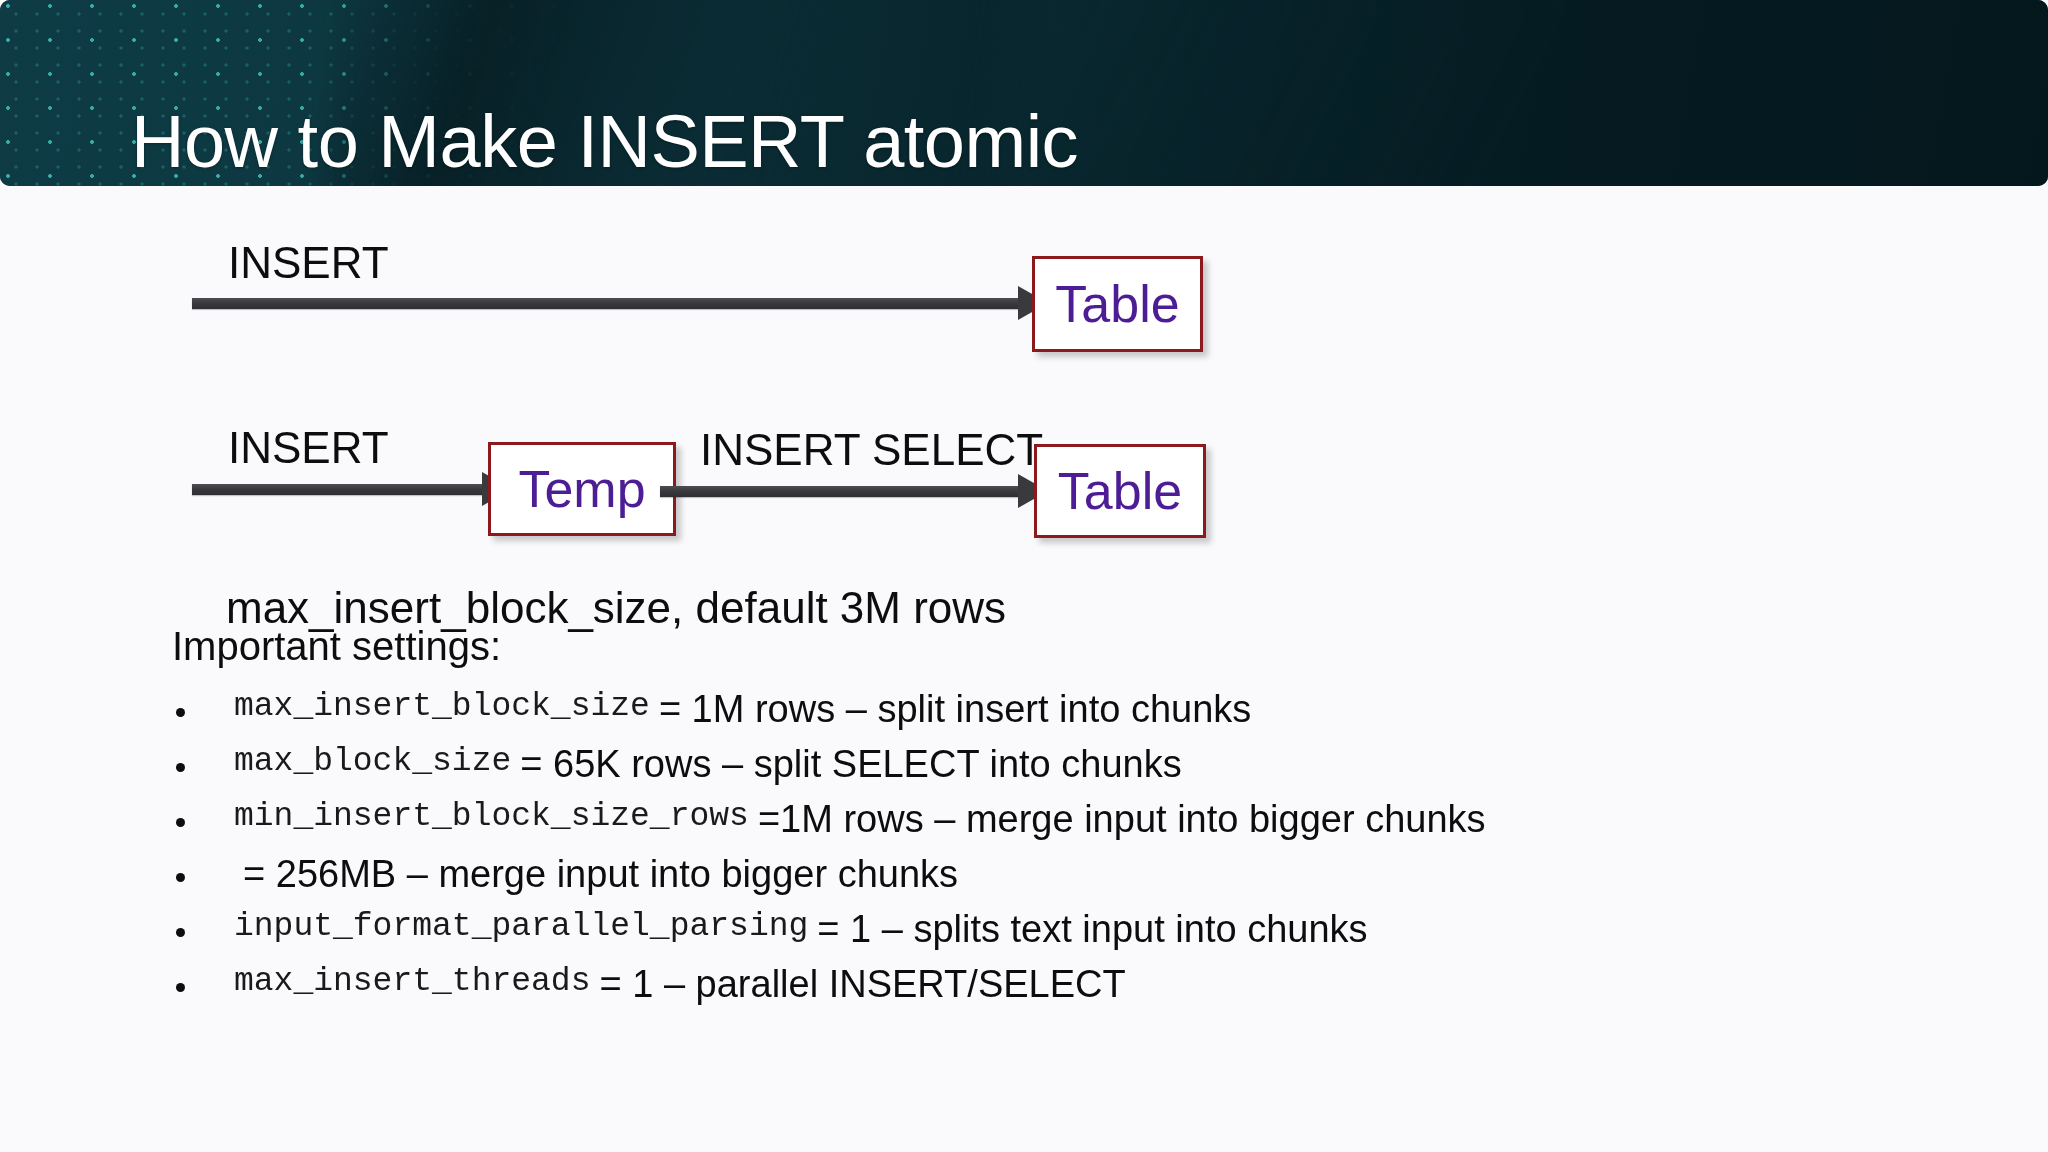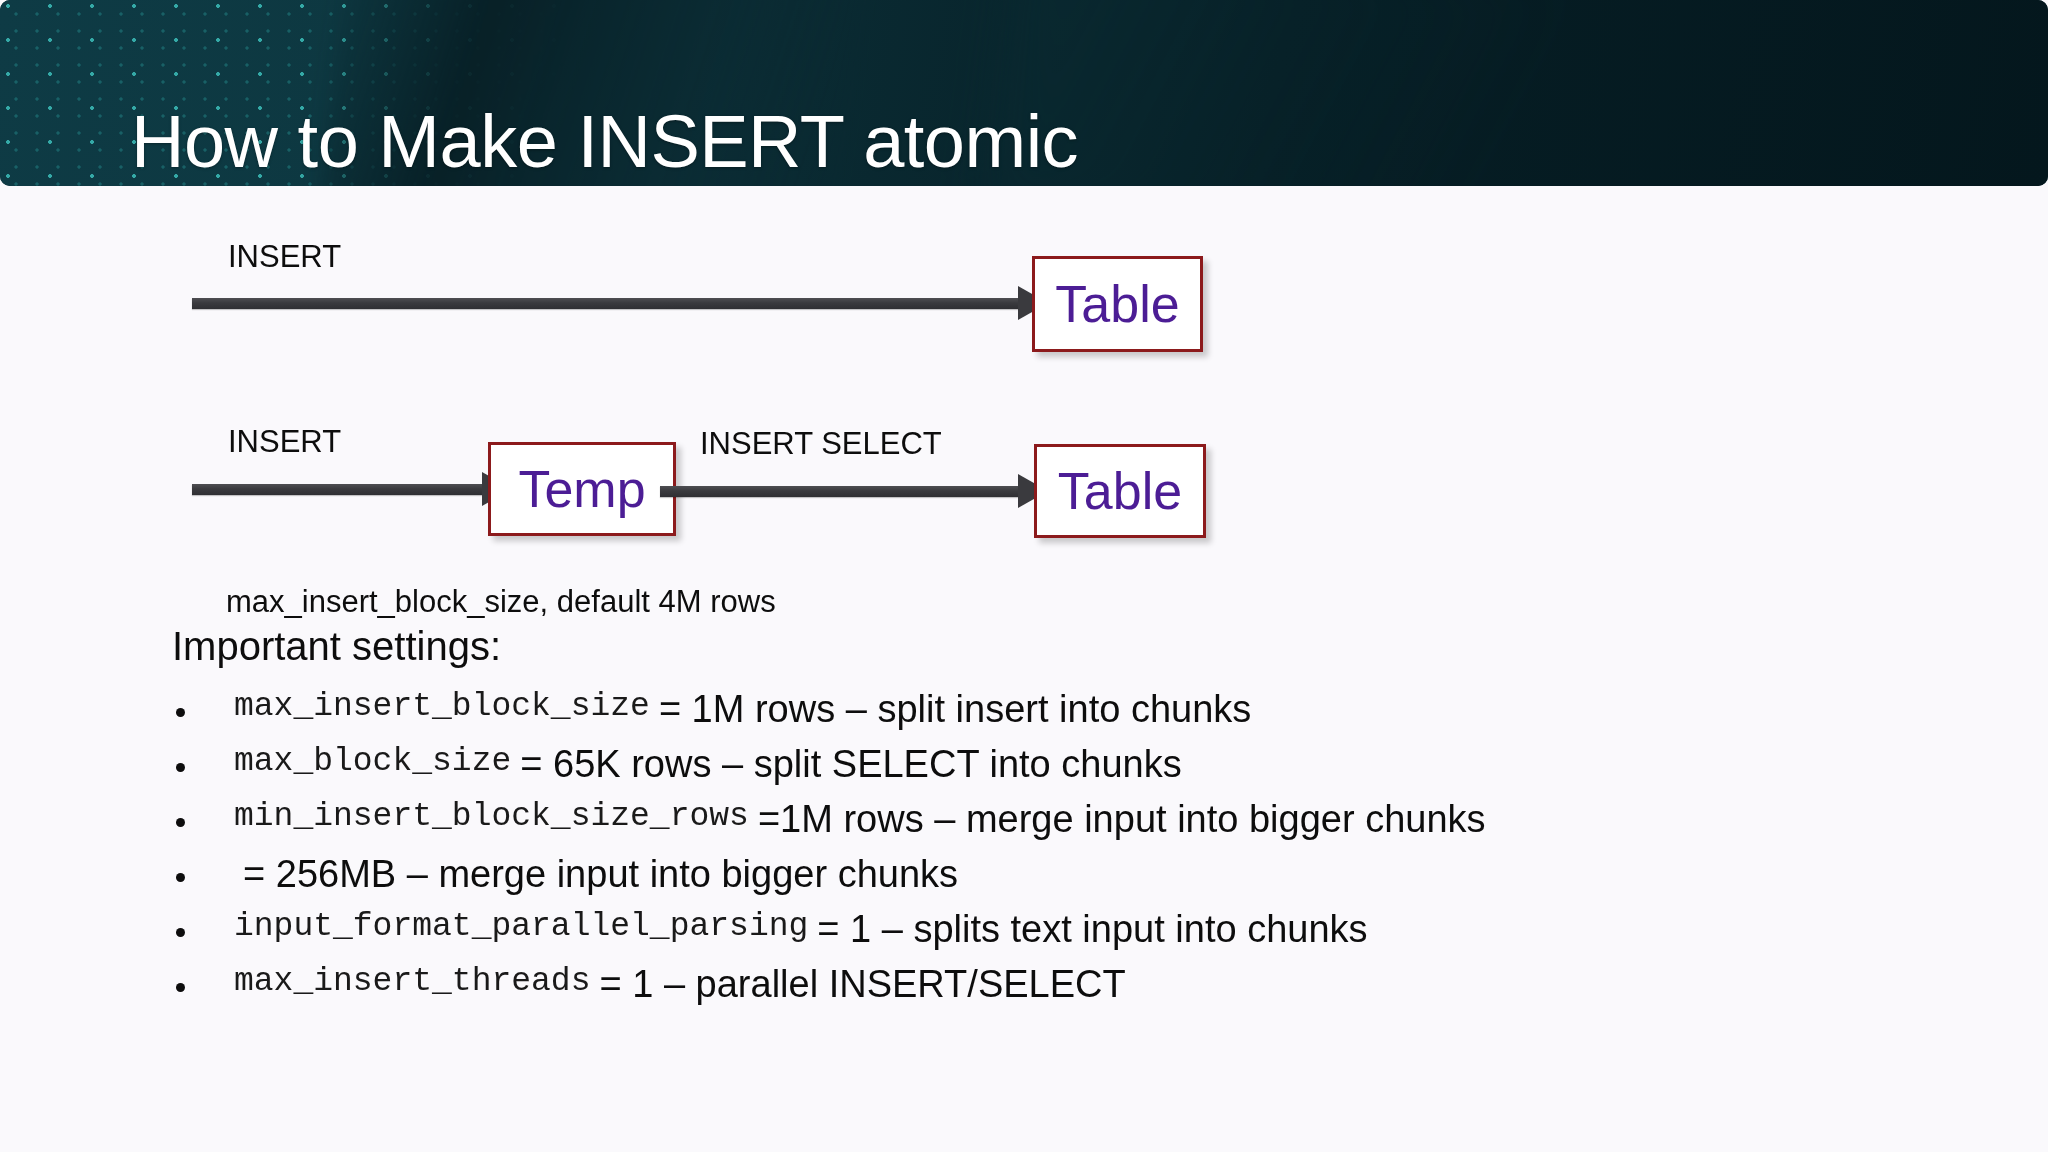--- a/index.html
+++ b/index.html
@@ -99,21 +99,21 @@
   
   .diagram {
     position: absolute;
     left: 0;
     top: 0;
     width: 2048px;
     height: 450px;
   }
   .dlabel {
     position: absolute;
-    font-size: 31px;
+    font-size: 44px;
     color: #0d0d0d;
     white-space: nowrap;
     line-height: 1;
   }
   .arrow-shaft {
     position: absolute;
     height: 11px;
     background: linear-gradient(180deg, #4e4e52 0%, #3a3a3e 45%, #2f2f33 100%);
     box-shadow: 0 1px 1px rgba(0,0,0,0.22);
   }
@@ -212,21 +212,21 @@
 
     <div class="dlabel" style="left:228px; top:55px;">INSERT</div>
 
     <div class="arrow-shaft" style="left:192px; top:112px; width:828px;"></div>
     <div class="arrow-head" style="left:1018px; top:100px;"></div>
 
     <div class="node-box" style="left:1032px; top:70px; width:171px; height:96px;">
       <span>Table</span>
     </div>
 
-    <div class="dlabel" style="left:226px; top:400px;">max_insert_block_size, default 4M rows</div>
+    <div class="dlabel" style="left:226px; top:400px;">max_insert_block_size, default 3M rows</div>
 
     <div class="dlabel" style="left:228px; top:240px;">INSERT</div>
 
     <div class="arrow-shaft" style="left:192px; top:298px; width:292px;"></div>
     <div class="arrow-head" style="left:482px; top:286px;"></div>
 
     <div class="node-box" style="left:488px; top:256px; width:188px; height:94px;">
       <span>Temp</span>
     </div>
 

